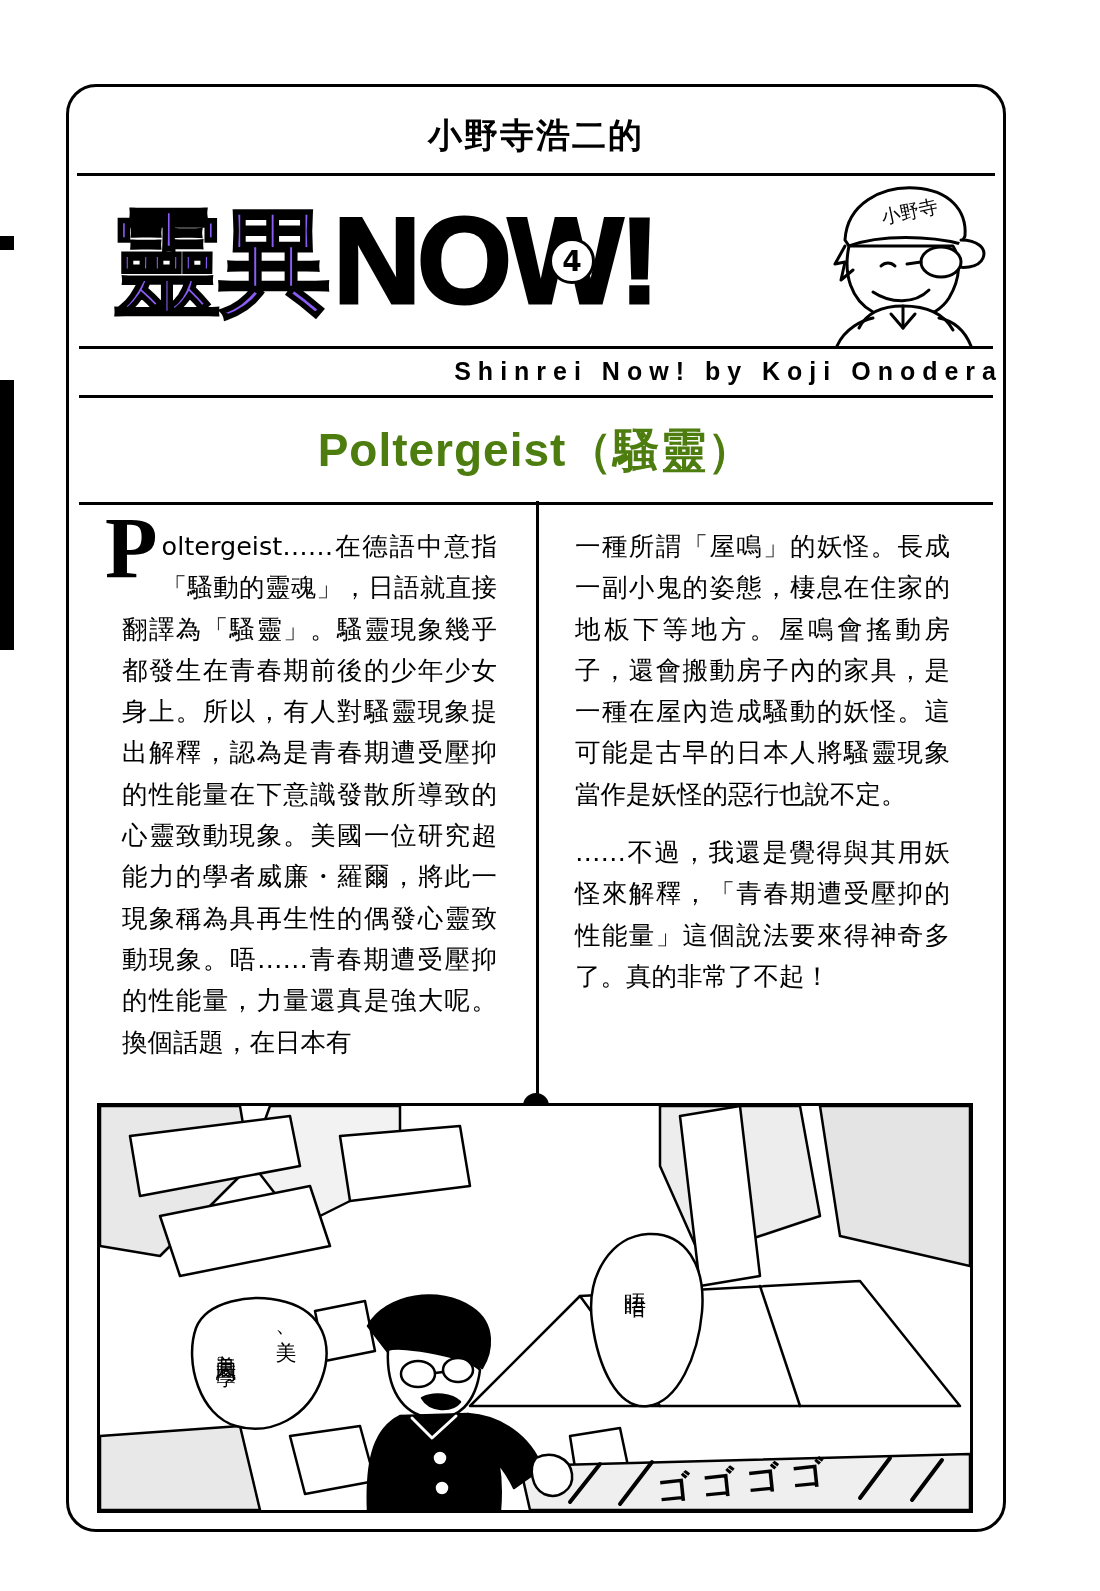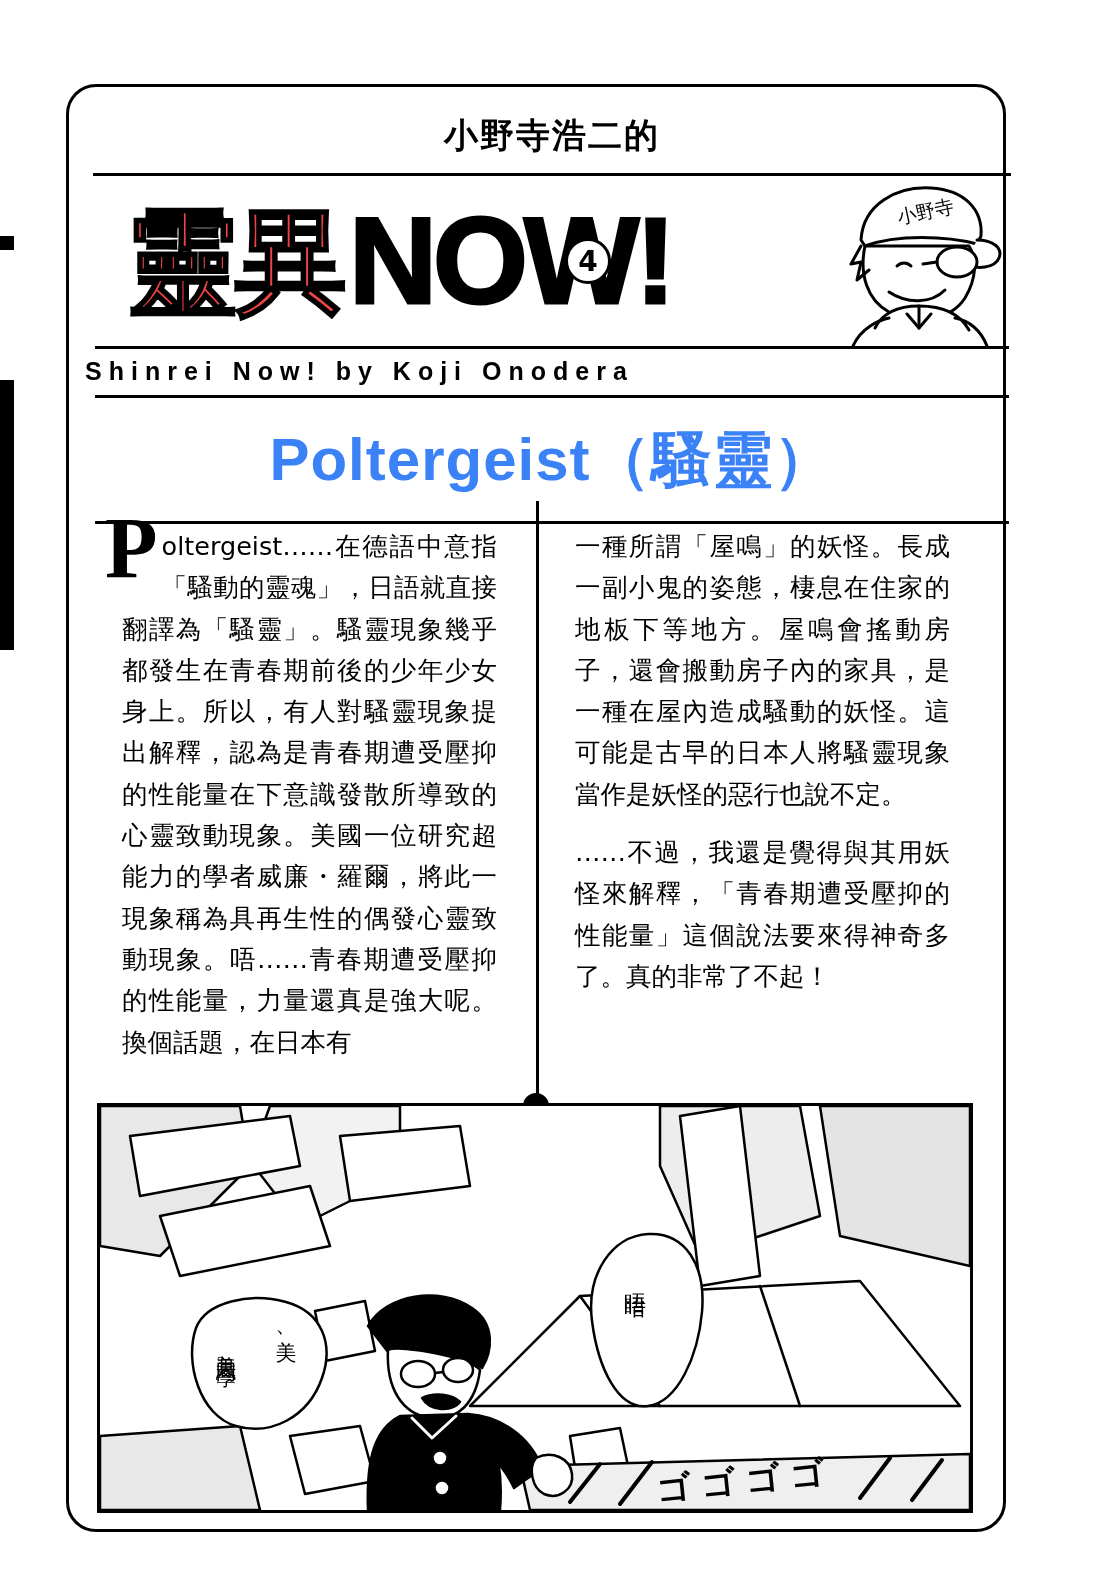--- a/index.html
+++ b/index.html
@@ -34,21 +34,21 @@
     height: 1448px;
     border: 3px solid #000;
     border-radius: 30px;
     box-sizing: border-box;
     background: #fff;
   }
 
   
   .header {
     position: absolute;
-    left: 16px; top: 0;
+    left: 0; top: 0;
     width: 100%;
   }
   .byline-top {
     text-align: center;
     font-size: 34px;
     font-weight: bold;
     letter-spacing: 2px;
     padding-top: 26px;
     padding-bottom: 14px;
     color: #000;
@@ -67,21 +67,21 @@
     align-items: center;
     padding-left: 40px;
     box-sizing: border-box;
   }
   .logo-kanji {
     font-family: "DejaVu Sans", "Liberation Sans", sans-serif;
     font-weight: bold;
     font-size: 112px;
     line-height: 1;
     letter-spacing: -2px;
-    color: #ef4444;
+    color: #8b5cf6;
     -webkit-text-stroke: 2px #000;
   }
   .logo-now {
     font-family: "Liberation Sans", sans-serif;
     font-weight: bold;
     font-size: 122px;
     line-height: 1;
     letter-spacing: -4px;
     margin-left: 4px;
     color: #000;
@@ -107,36 +107,36 @@
   
   .mascot {
     position: absolute;
     right: 12px;
     bottom: 0;
     width: 180px;
     height: 168px;
   }
 
   .romaji {
-    text-align: left;
+    text-align: right;
     font-family: "Liberation Sans", sans-serif;
     font-weight: bold;
     font-size: 25px;
     letter-spacing: 7px;
     padding: 8px 0 9px 0;
     color: #000;
   }
 
   .article-title {
     text-align: center;
-    font-size: 60px;
+    font-size: 46px;
     font-weight: bold;
     letter-spacing: 1px;
     padding: 22px 0 20px 0;
-    color: #3b82f6;
+    color: #4d7c0f;
     font-family: "Liberation Sans", "DejaVu Sans", sans-serif;
   }
 
   
   .body-area {
     position: absolute;
     left: 14px;
     top: 408px;
     width: 906px;
     height: 640px;

